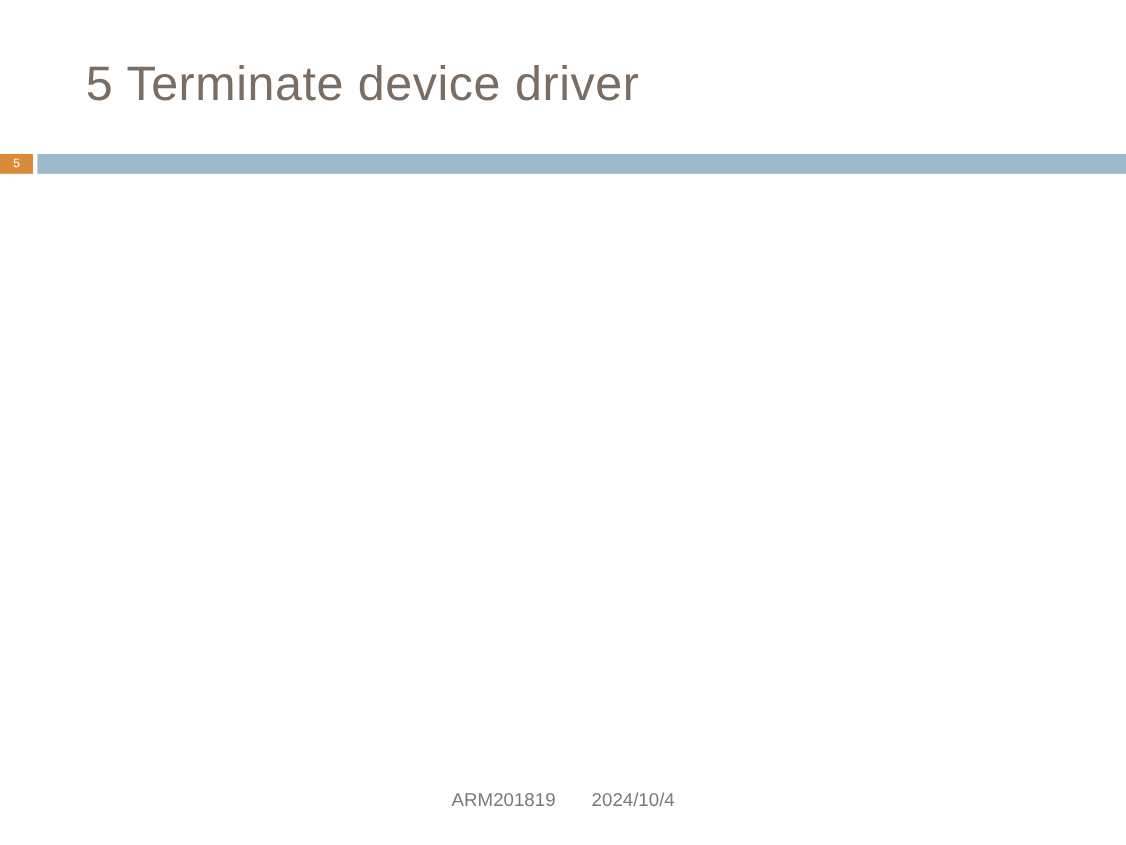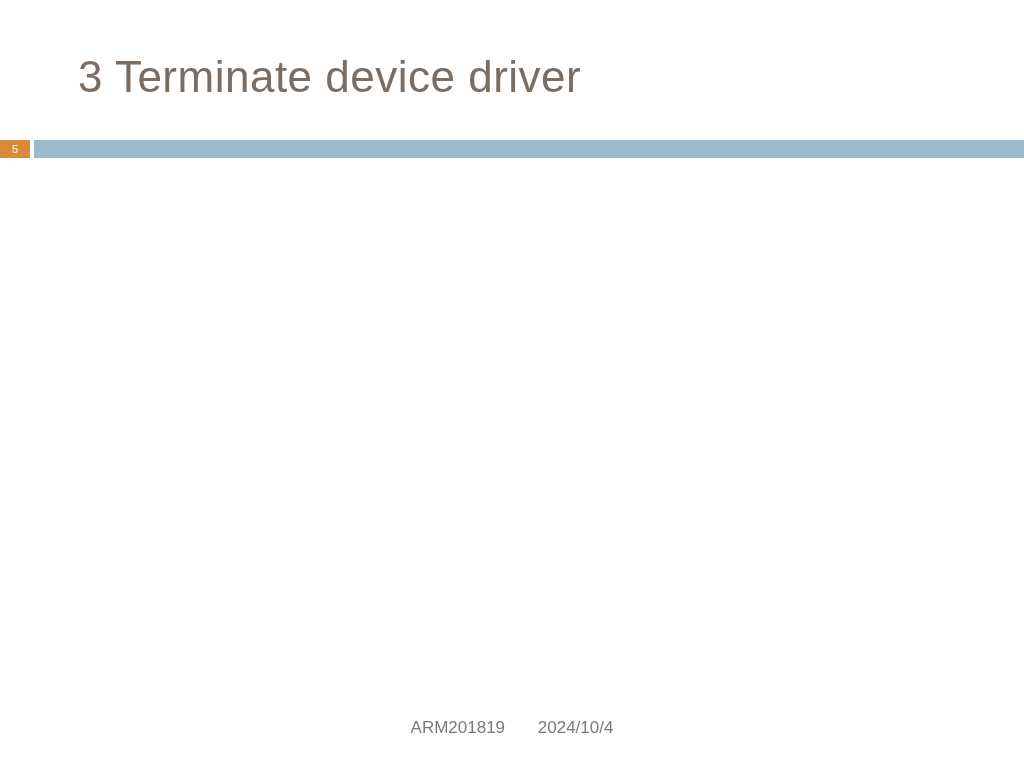--- a/index.html
+++ b/index.html
@@ -67,21 +67,21 @@
       display: inline-block;
       margin-right: 28px;
     }
     .footer-date {
       display: inline-block;
     }
   </style>
 </head>
 <body>
 
-<h1 class="title">3 Terminate device driver</h1>
+<h1 class="title">5 Terminate device driver</h1>
 
 <div class="divider-row">
   <div class="page-badge">5</div>
   <div class="divider-gap"></div>
   <div class="divider-bar"></div>
 </div>
 
 <div class="footer">
   <span class="footer-course">ARM201819</span>
   <span class="footer-date">2024/10/4</span>

